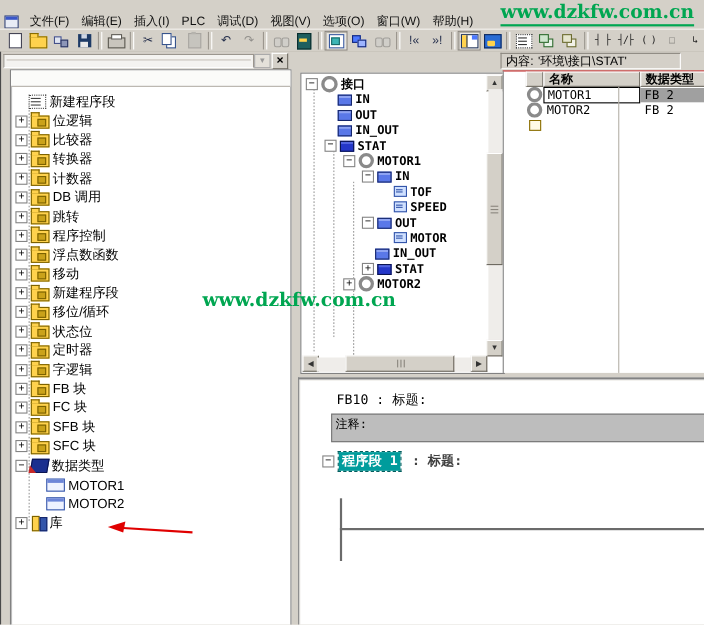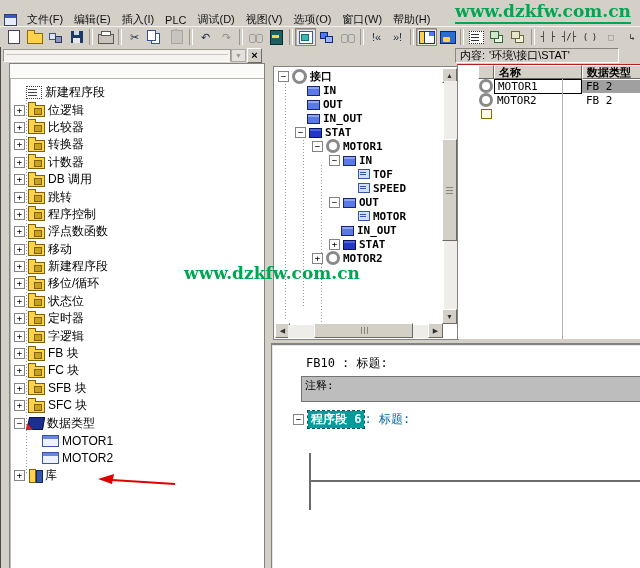--- a/index.html
+++ b/index.html
@@ -128,21 +128,21 @@
   .td.focuscell{border:1px solid #000;background:#fff;}
   .td.selcell{background:#a0a0a0;}
   #col-div{position:absolute;left:104px;top:14px;bottom:0;width:1px;background:#b5b1a9;}
   
   #editor{position:absolute;left:270px;top:296px;width:370px;height:225px;background:#fff;border-left:1px solid #828282;border-top:2px solid #828282;box-shadow:inset 1px 1px 0 #e7e5e0;overflow:hidden;font-family:"DejaVu Sans Mono",monospace;}
   #fb-line{position:absolute;left:34px;top:10px;font-size:12px;color:#000;}
   #comment-box{position:absolute;left:29px;top:31px;right:0;height:26px;background:#bdbdbd;border:1px solid #757575;font-size:11px;color:#000;padding:1px 0 0 3px;box-sizing:border-box;}
   #net-line{position:absolute;left:21px;top:66px;display:flex;align-items:center;font-size:12px;}
   #net-collapse{width:9px;height:9px;border:1px solid #848484;background:#fff;font:9px/9px "DejaVu Sans Mono",monospace;text-align:center;margin-right:4px;}
   #net-title{background:#009c9c;color:#fff;font-weight:bold;padding:0 3px;outline:1px dashed #025e5e;}
-  #net-rest{color:#0369a1;font-weight:normal;padding-left:0;}
+  #net-rest{color:#404040;font-weight:bold;padding-left:10px;}
   #rail-v{position:absolute;left:37px;top:108px;width:2px;height:57px;background:#6b6b6b;}
   #rail-h{position:absolute;left:37px;top:135px;right:0;height:2px;background:#6b6b6b;}
 </style>
 </head>
 <body>
 
 <div id="win">
 
 
   <div id="menubar">
@@ -515,21 +515,21 @@
           </div>
         </div>
       <div id="col-div"></div>
     </div>
 
     <div id="editor">
       <div id="fb-line">FB10 : 标题:</div>
       <div id="comment-box">注释:</div>
       <div id="net-line">
         <span id="net-collapse">−</span>
-        <span id="net-title">程序段 6</span>
+        <span id="net-title">程序段 1</span>
         <span id="net-rest">: 标题:</span>
       </div>
       <div id="rail-v"></div>
       <div id="rail-h"></div>
     </div>
 
   </div>
 </div>
 
 </body></html>

